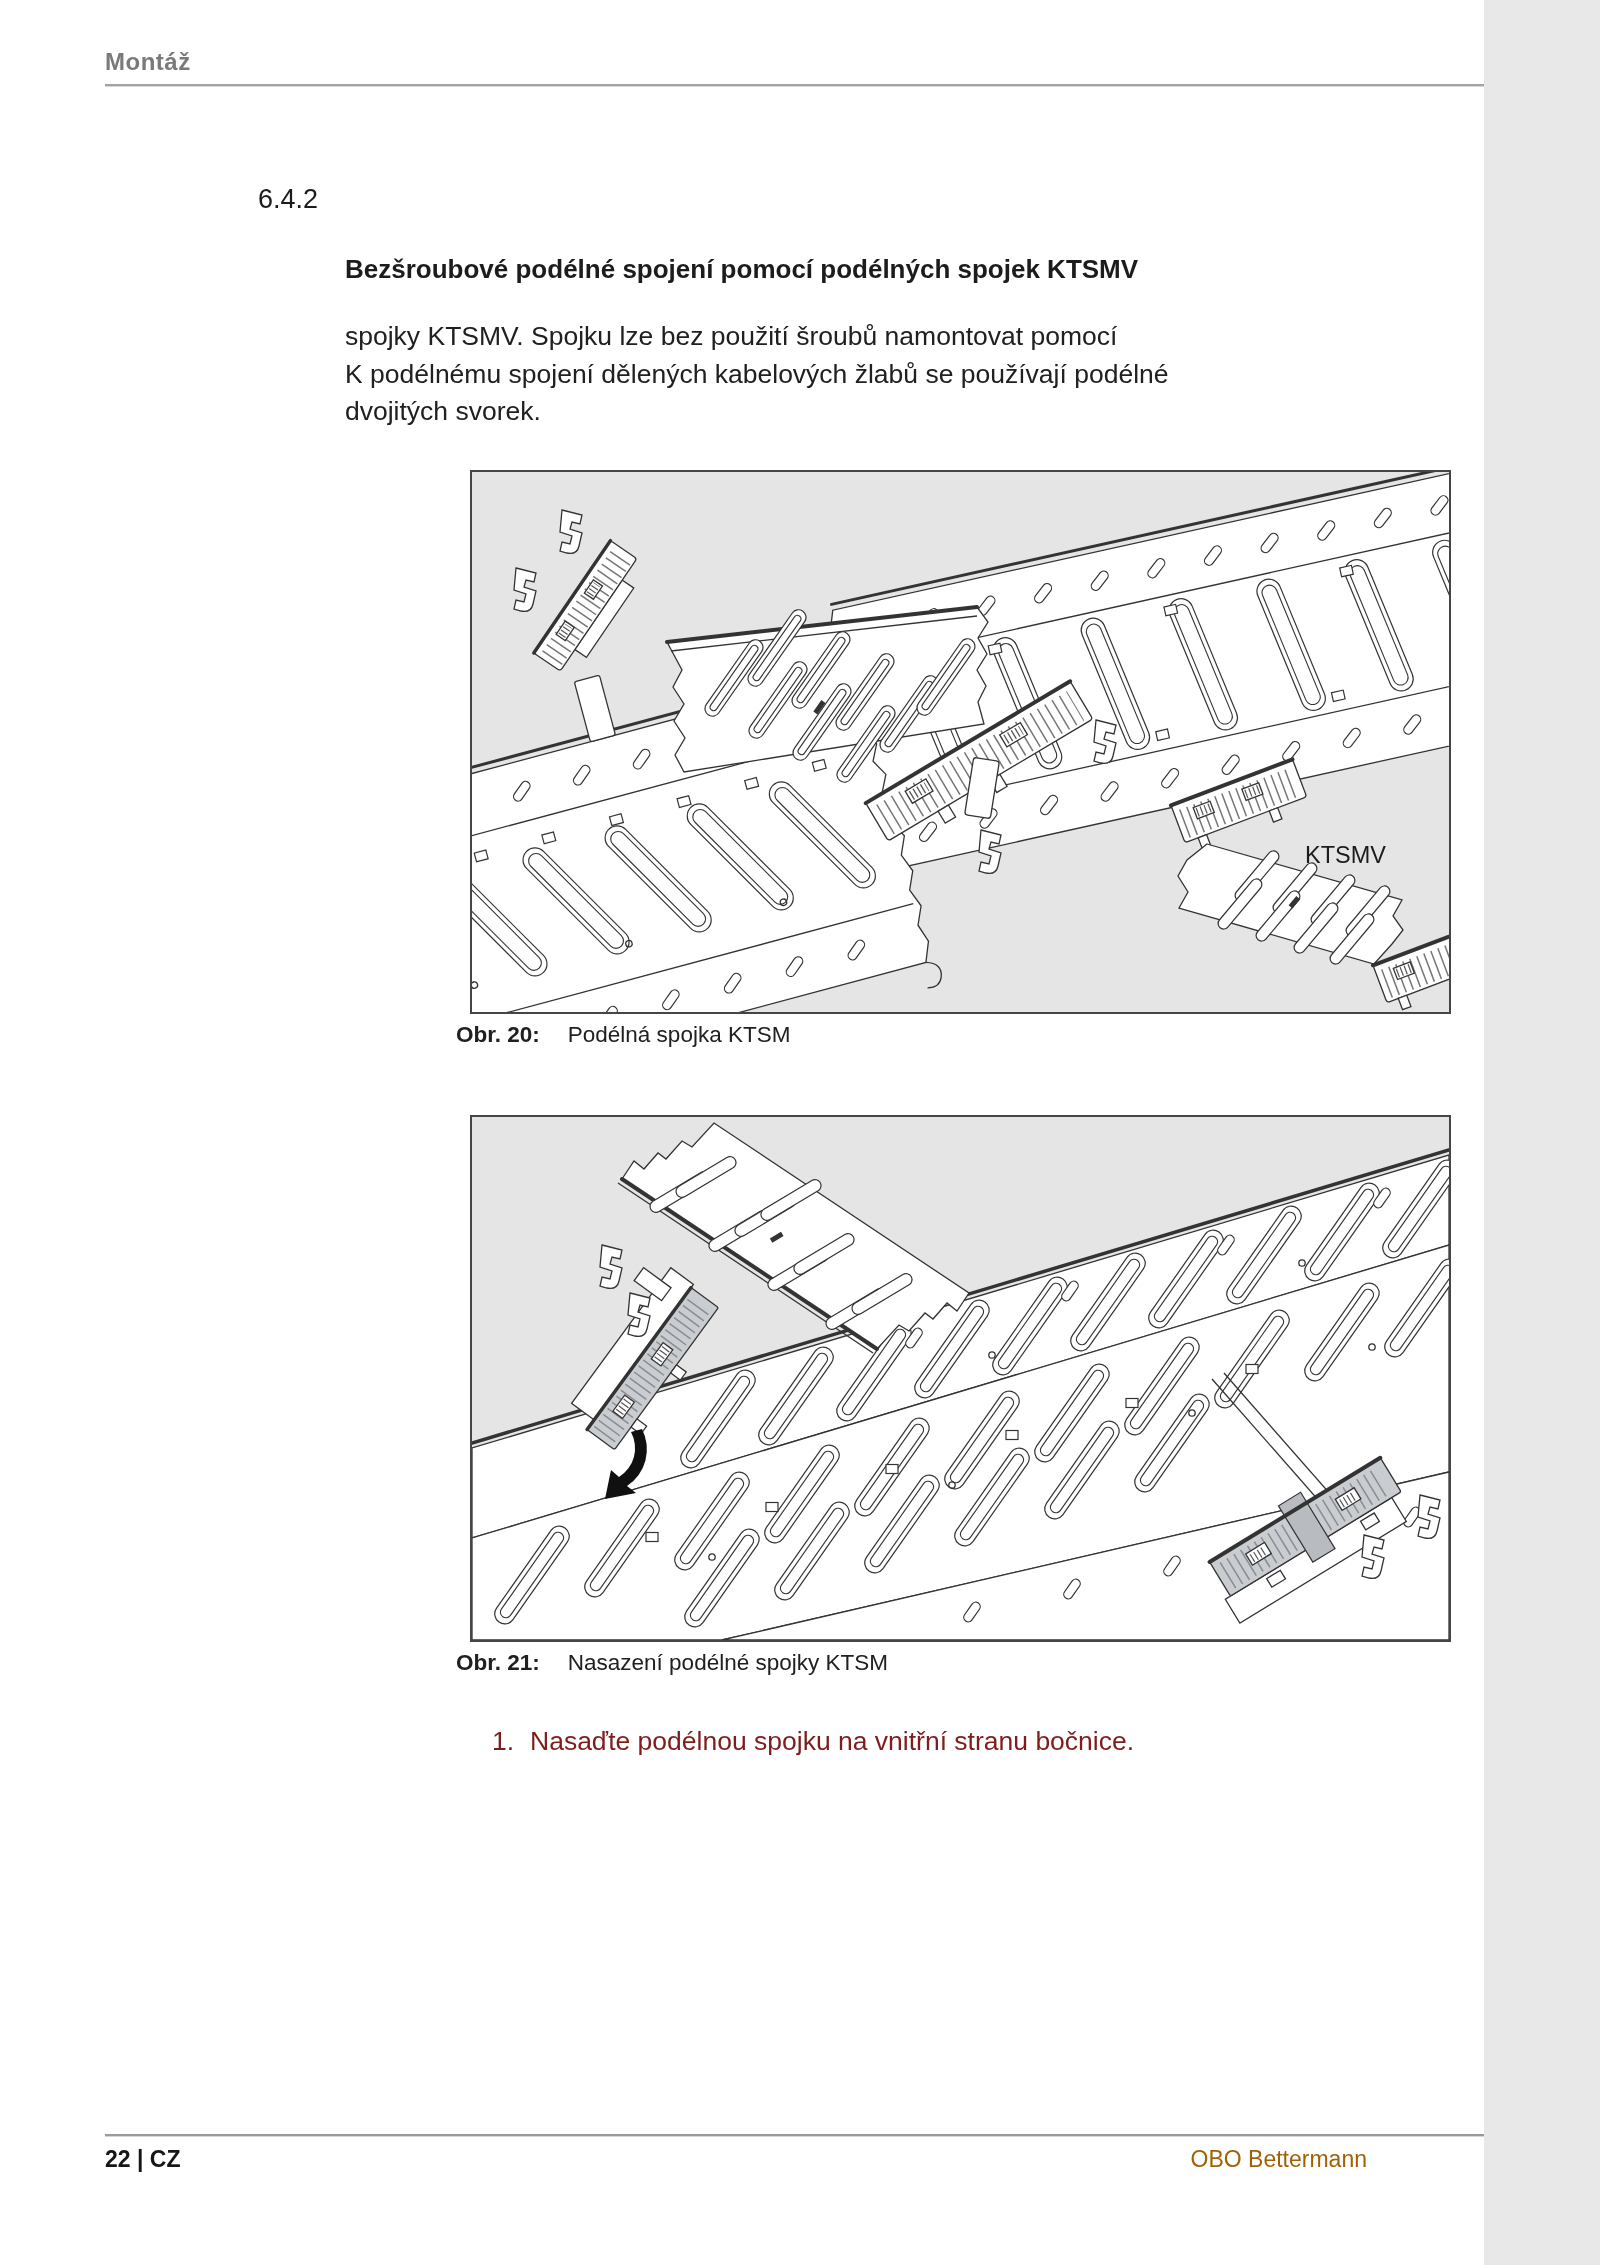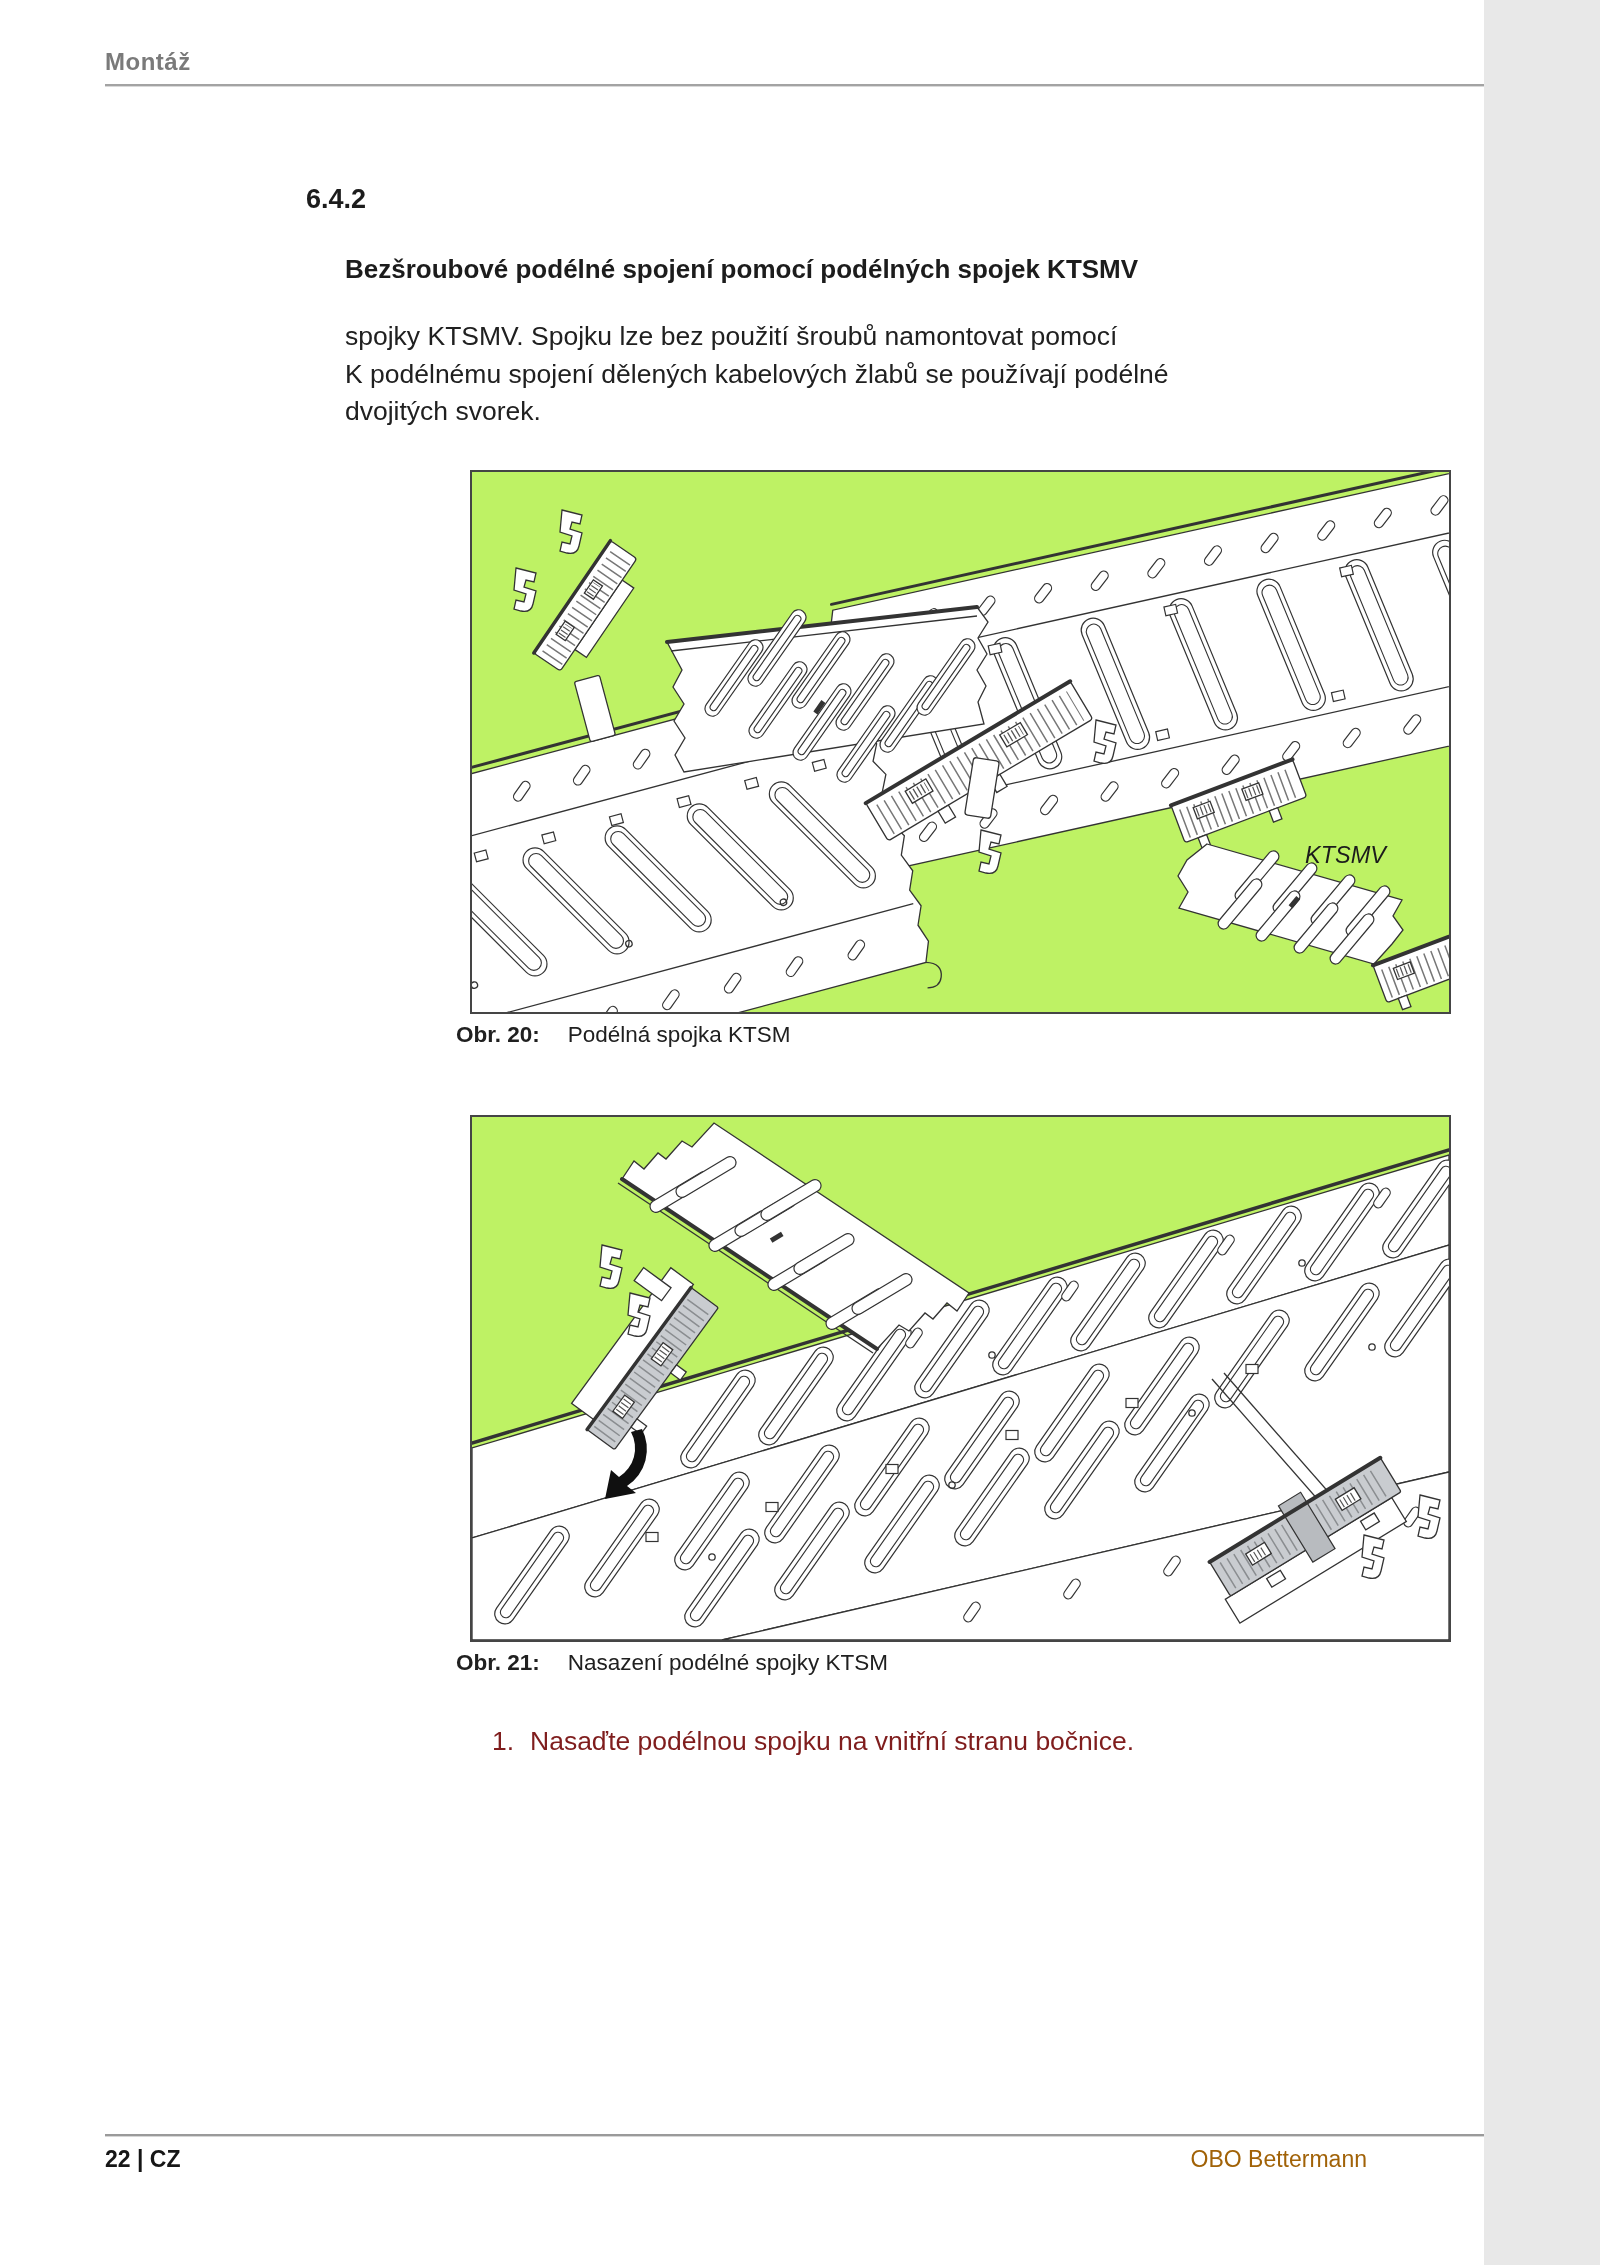--- a/index.html
+++ b/index.html
@@ -14,37 +14,37 @@
   .hdr-title{
     position:absolute;left:105px;top:48px;
     font-size:24px;font-weight:bold;color:#7a7a7a;letter-spacing:0.5px;
   }
   .hdr-rule{
     position:absolute;left:105px;top:84px;width:1390px;height:2px;
     background:#a3a3a3;box-shadow:0 1px 0 #d9d9d9;
   }
   .sec-num{
     position:absolute;left:258px;top:184px;
-    font-size:27px;font-weight:bold;margin-left:48px;
+    font-size:27px;font-weight:normal;
   }
   .sec-title{
     position:absolute;left:345px;top:184px;
     font-size:27px;font-weight:bold;
   }
   .subtitle{
     position:absolute;left:345px;top:254px;
     font-size:26px;font-weight:bold;
   }
   .para{
     position:absolute;left:345px;top:318px;width:830px;
     font-size:26.5px;line-height:37.5px;color:#202020;
   }
   .figure{
     position:absolute;left:470px;width:977px;
-    border:2px solid #454545;background:#bef264;box-sizing:content-box;font-style:italic;
+    border:2px solid #454545;background:#e5e5e5;box-sizing:content-box;
   }
   .fig1{top:470px;height:540px;}
   .fig2{top:1115px;height:523px;}
   .figure svg{display:block;}
   .caption{
     position:absolute;left:456px;
     font-size:22.5px;color:#202020;white-space:nowrap;
   }
   .cap1{top:1022px;}
   .cap2{top:1650px;}

